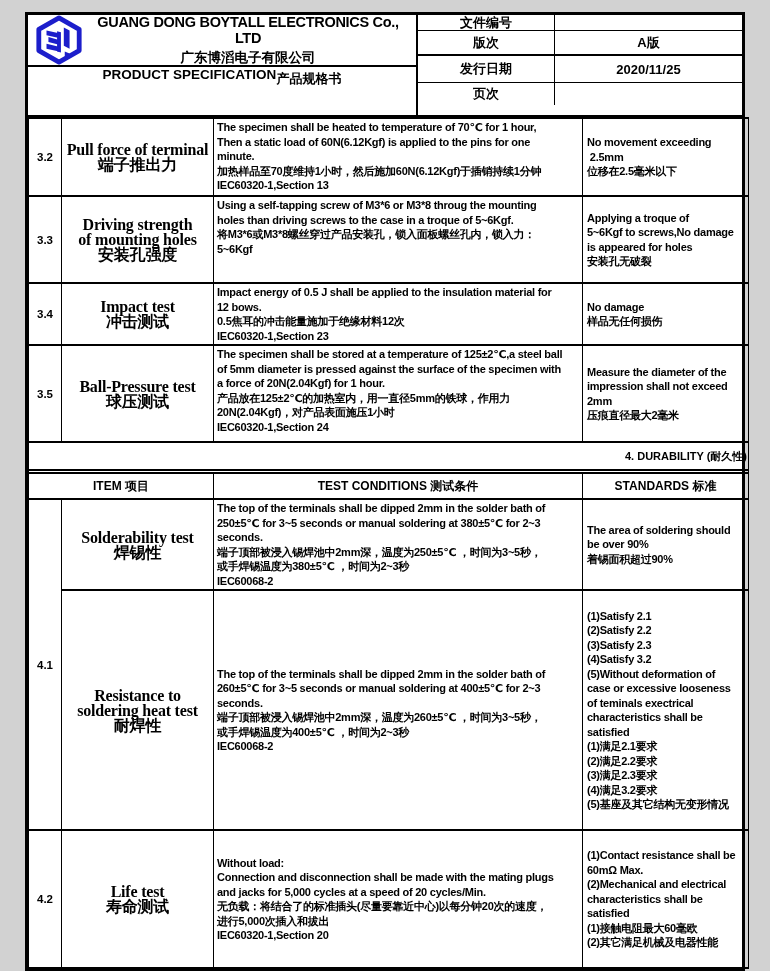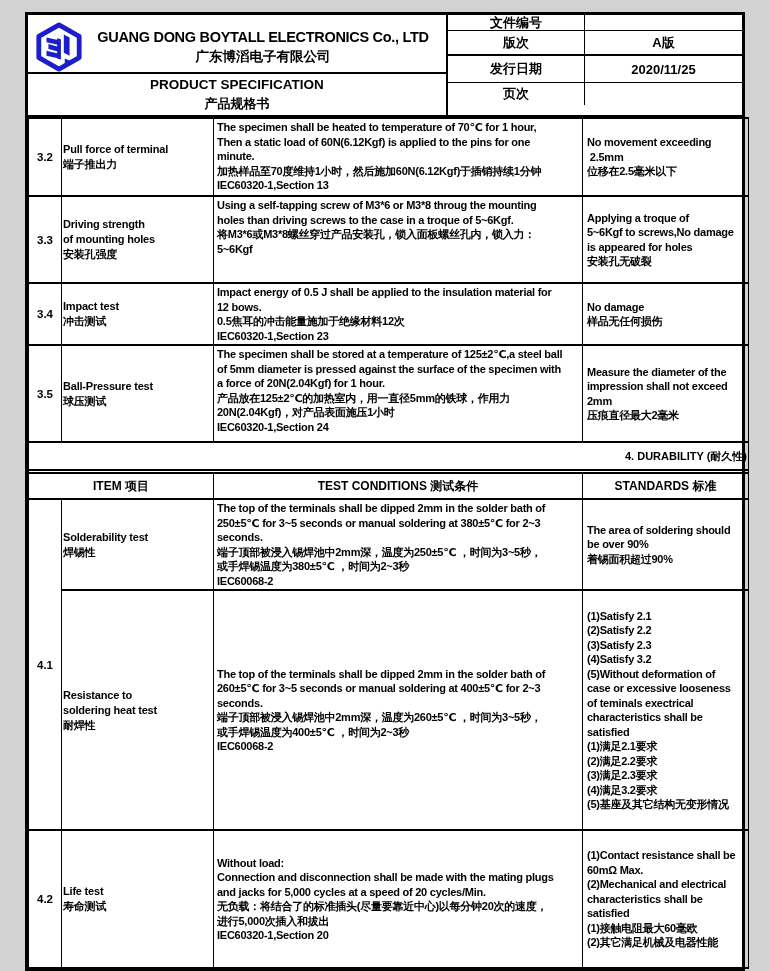--- a/index.html
+++ b/index.html
@@ -6,45 +6,45 @@
   body{
     width:770px;height:971px;background:#d2d2d2;overflow:hidden;
     font-family:"Liberation Sans","DejaVu Sans",sans-serif;color:#000;
   }
   .doc{
     position:absolute;left:25px;top:12px;width:720px;box-sizing:border-box;
     border:3px solid #000;background:#fff;
   }
   
   .doc-header{display:flex;height:100px;border-bottom:2px solid #000;}
-  .hdr-left{width:418px;display:flex;flex-direction:column;margin-top:7px;}
+  .hdr-left{width:388px;display:flex;flex-direction:column;}
   .hdr-company{height:50px;display:flex;align-items:center;padding-left:4px;box-sizing:border-box;}
   .logo{width:54px;display:flex;align-items:center;justify-content:center;}
   .company-names{flex:1;text-align:center;padding-right:6px;}
   .company-en{font-weight:700;font-size:14.5px;letter-spacing:-0.3px;}
   .company-cn{font-weight:700;font-size:13.5px;margin-top:3px;}
-  .hdr-title{height:50px;border-top:2px solid #000;display:flex;flex-direction:column;justify-content:center;text-align:center;}
+  .hdr-title{height:50px;border-top:2px solid #000;display:flex;flex-direction:row;justify-content:center;text-align:center;}
   .title-en{font-weight:700;font-size:13.5px;}
   .title-cn{font-weight:700;font-size:13px;margin-top:3px;}
   .hdr-right{flex:1;border-left:2px solid #000;display:flex;flex-direction:column;}
   .info-row{display:flex;border-top:1px solid #000;}
   .info-row:first-child{border-top:none;}
   .info-row.thick{border-top:2px solid #000;}
   .info-row .lbl{width:136px;border-right:1px solid #000;display:flex;align-items:center;justify-content:center;font-weight:700;font-size:13px;}
   .info-row .val{flex:1;display:flex;align-items:center;justify-content:center;font-weight:700;font-size:13px;white-space:pre;}
   .rh27{height:15px}.rh23{height:23px}.rh26{height:26px}.rh22{height:22px}
   
   table.spec{width:100%;border-collapse:collapse;table-layout:fixed;}
   table.spec td{
     border-top:2px solid #000;border-bottom:2px solid #000;
     border-left:1px solid #000;border-right:1px solid #000;
     box-sizing:border-box;font-weight:600;
   }
   .cell-no{text-align:center;vertical-align:middle;font-size:11.5px;}
-  .cell-item{vertical-align:middle;font-size:11px;line-height:15px;white-space:pre-wrap;letter-spacing:-0.2px;}
+  .cell-item{text-align:center;vertical-align:middle;font-size:16px;line-height:15px;white-space:pre-wrap;letter-spacing:-0.2px;font-family:Liberation Serif, serif;}
   .cell-cond{vertical-align:top;padding:1px 3px;font-size:11px;line-height:14.5px;white-space:pre-wrap;letter-spacing:-0.25px;}
   .cell-cond.mid{vertical-align:middle;}
   .cell-std{vertical-align:middle;padding:1px 2px 1px 4px;font-size:11px;line-height:14.5px;white-space:pre-wrap;letter-spacing:-0.25px;}
   tr.banner td{font-weight:700;font-size:11px;text-align:right;padding-left:6px;margin-left:8px;}
   tr.spacer td{padding:0;height:3px;}
   tr.colhead td{text-align:center;vertical-align:middle;font-weight:600;font-size:12px;}
   .h78{height:78px}.h87{height:87px}.h59{height:59px}.h97{height:97px}
   .h28{height:28px}.h26{height:26px}.h82{height:82px}.h240{height:240px}.h138{height:138px}
 </style>
 </head>

